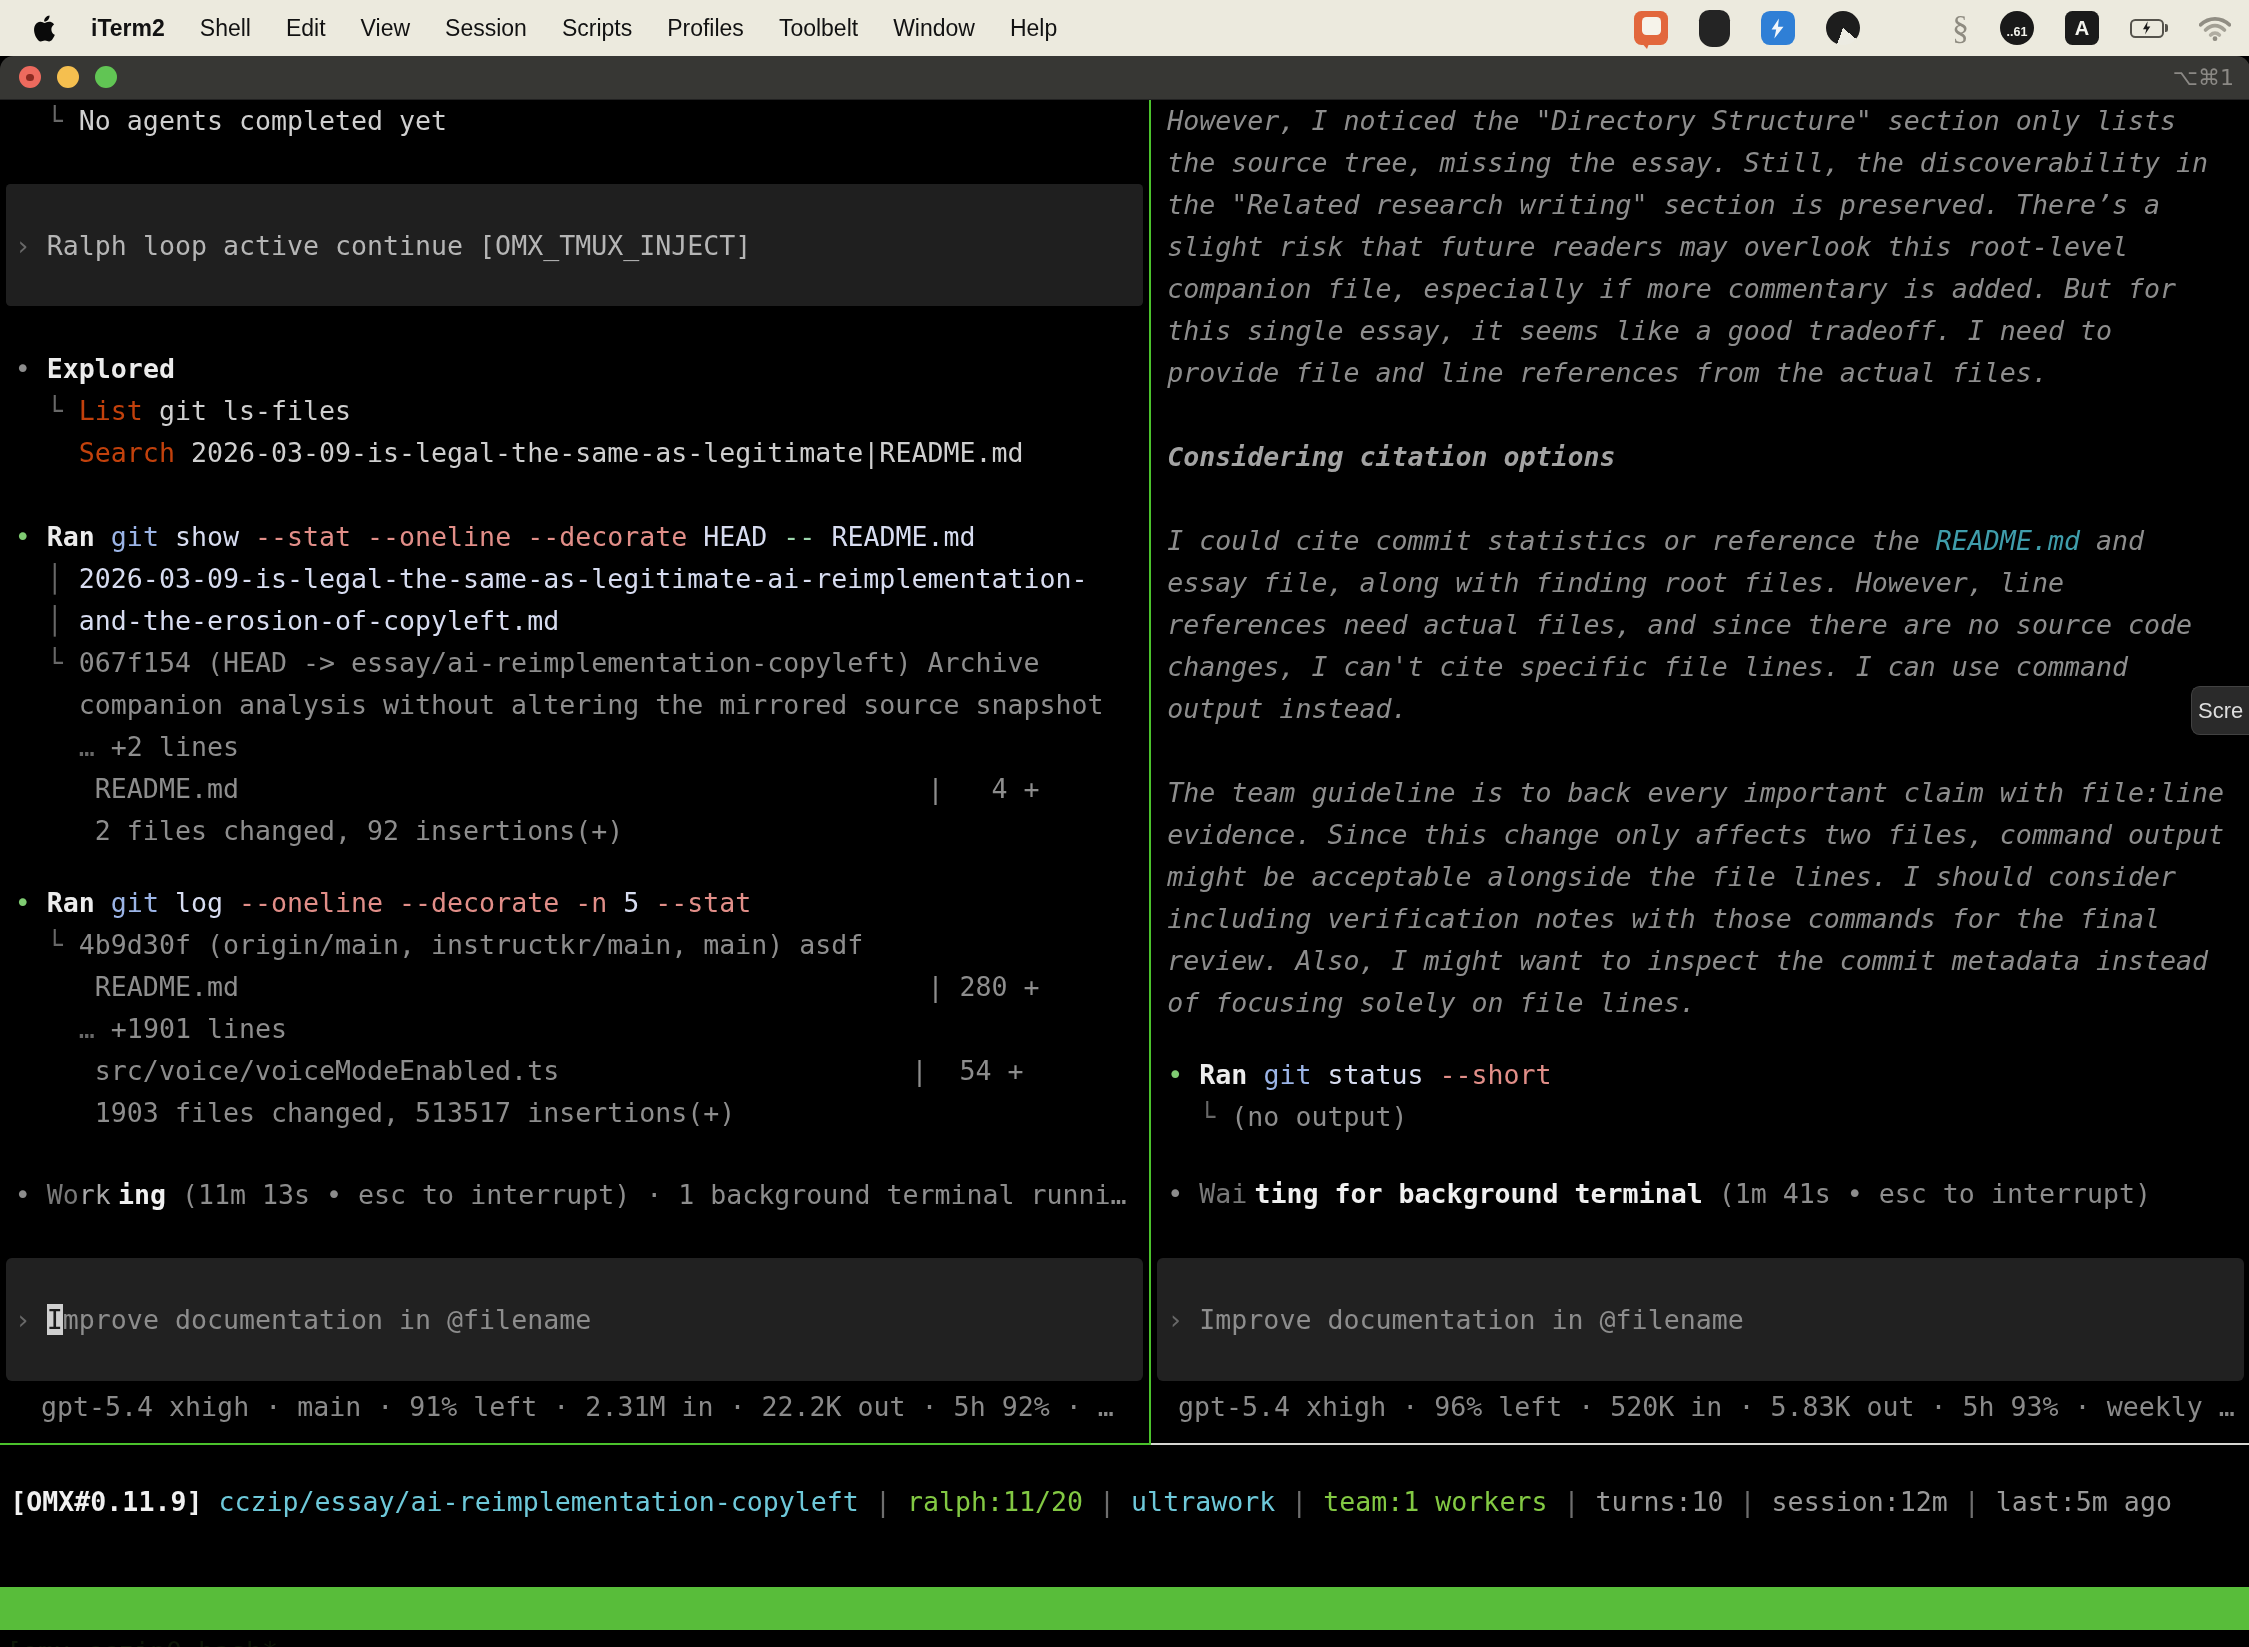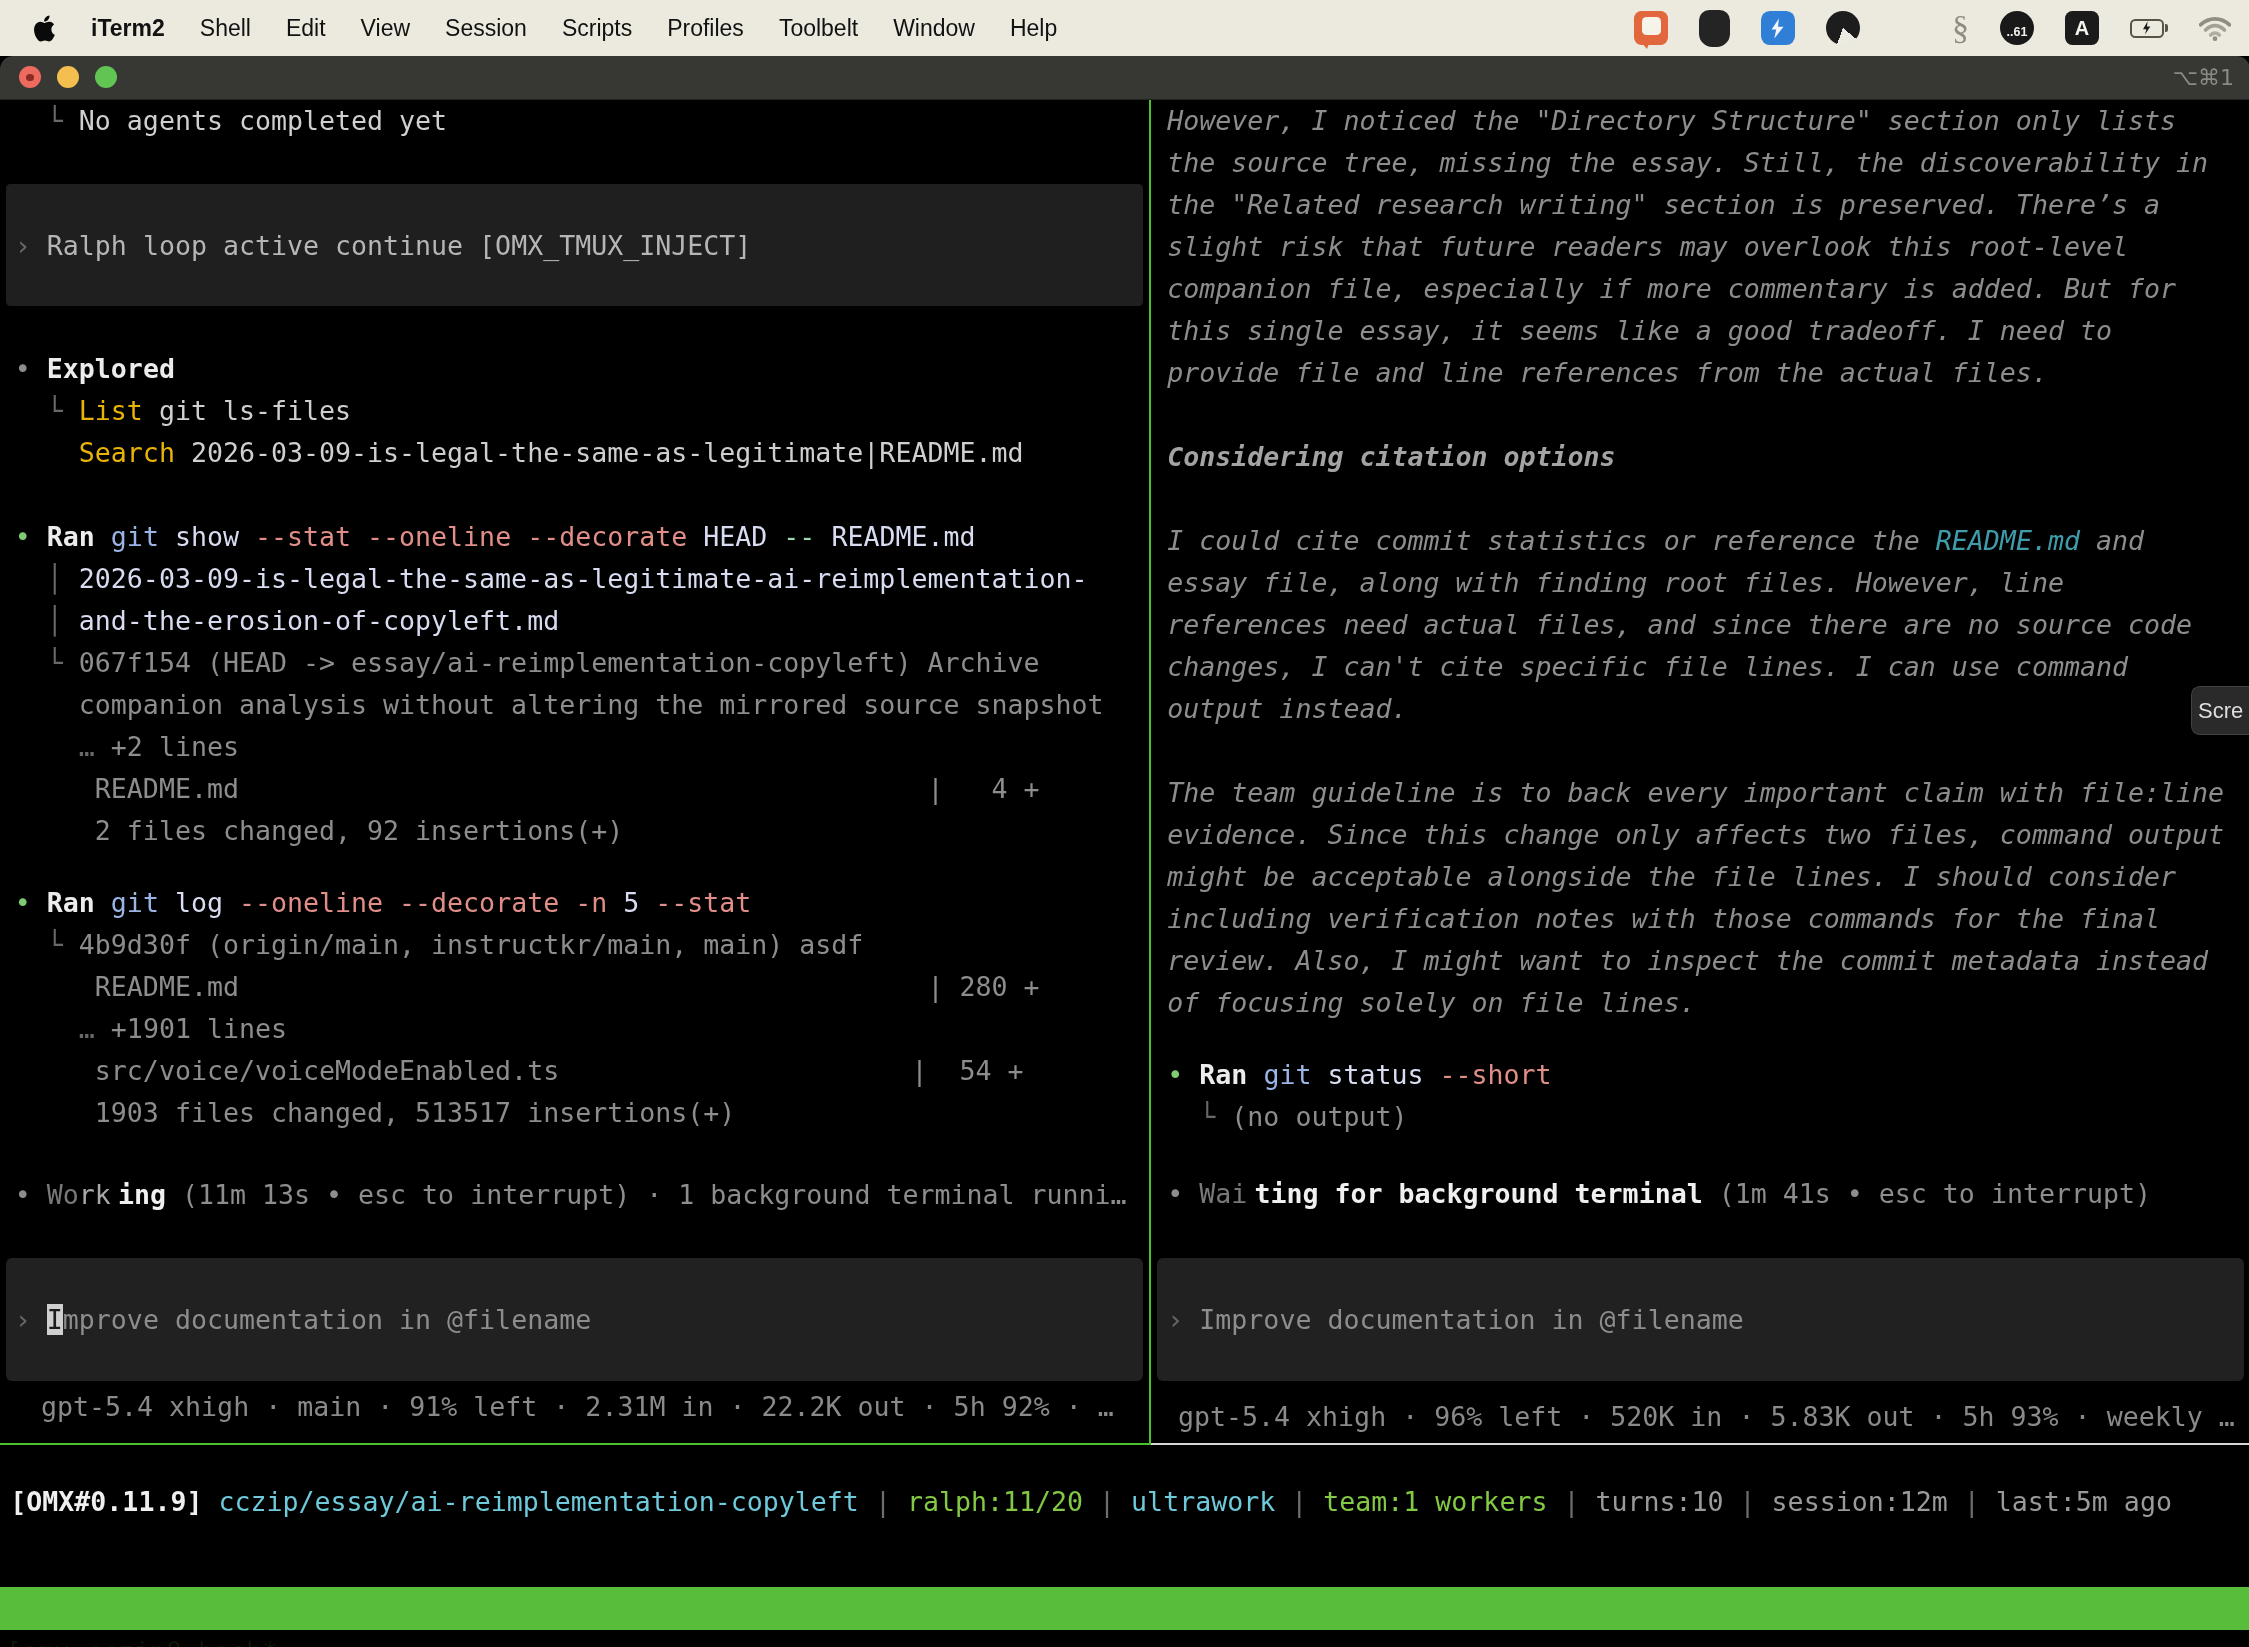--- a/index.html
+++ b/index.html
@@ -77,21 +77,21 @@
   .tgap{ width:100%; }
   .tbox{ height:122px; background:#1f1f1f; border-radius:4.4px; display:flex; align-items:center;
     font-size:26.6px; white-space:pre; padding-left:8.9px; }
 
   
   .g  { color:#8d8d8d; }
   .g2 { color:#686868; }
   .lt { color:#cfcfcf; }
   .lt2{ color:#b5b5b5; }
   .w  { color:#ececec; font-weight:bold; }
-  .cy { color:#eab308; }
+  .cy { color:#c2410c; }
   .bl { color:#9bb4e6; }
   .lav{ color:#d7dcf0; }
   .sal{ color:#e18e88; }
   .grn2{ color:#9cd6ad; }
   .gb { color:#7fcb72; }
   .dim1{ color:#787878; }
   .dim2{ color:#a8a8a8; }
   .shb{ color:#f0f0f0; font-weight:bold;margin-left:7px; }
   .it { color:#8d8d8d; font-style:italic; }
   .ith{ color:#a3a3a3; font-style:italic; font-weight:bold; }
@@ -101,21 +101,21 @@
   .input-box{ position:absolute; top:1158px; height:123px; background:#212121; border-radius:5.9px;
     display:flex; align-items:center; font-size:26.6px; white-space:pre; }
   .input-box.left{ left:5.9px; width:1137px; padding-left:8.9px; }
   .input-box.right{ left:1157px; width:1087px; padding-left:10.3px; }
   .prompt{ color:#686868; }
   .input-text{ color:#8d8d8d; }
   .cursor-block{ background:#cfcfcf; color:#1c1c1c; }
   .pane-status{ position:absolute; top:1286px; height:42px; line-height:42px; font-size:26.6px;
     color:#8a8a8a; white-space:pre; }
   .pane-status.left{ left:41px; }
-  .pane-status.right{ left:1178px;margin-top:10px; }
+  .pane-status.right{ left:1178px; }
 
   
   .overlay-badge{ position:absolute; right:0; top:630px; width:59px; height:49px;
     background:#2a2a2a; border:0.7px solid #424242; border-right:none; border-radius:8.9px 0 0 8.9px;
     font-family:"Liberation Sans", sans-serif; font-size:22px; color:#dedede;
     display:flex; align-items:center; padding-left:6px; }
 
   
   .omx-line{ position:absolute; top:1424px; left:0; width:2250px; height:43px; line-height:43px;
     font-size:26.6px; white-space:pre; }

